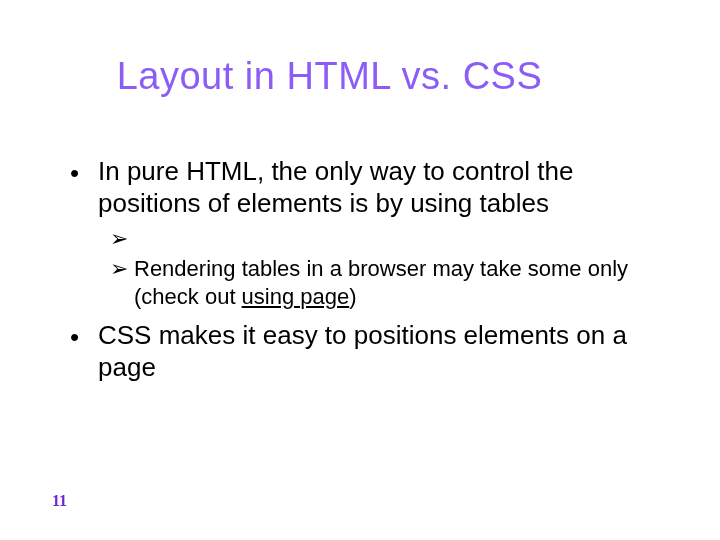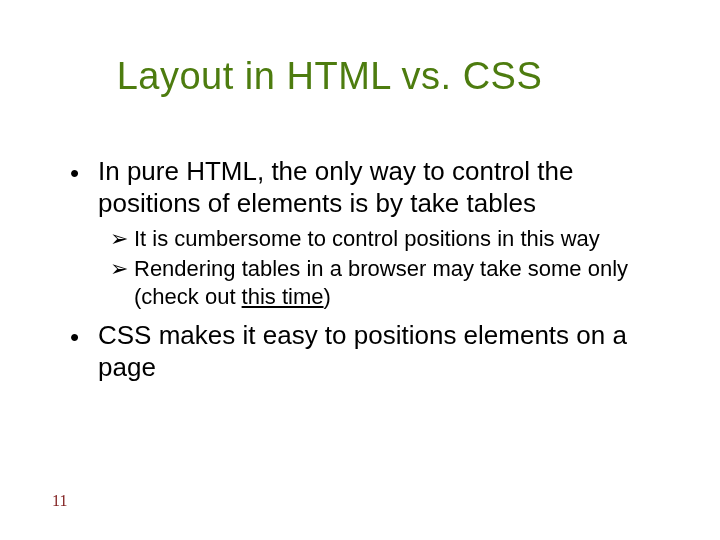--- a/index.html
+++ b/index.html
@@ -19,21 +19,21 @@
     box-sizing: border-box;
   }
   .title {
     position: absolute;
     top: 55px;
     left: 0;
     width: 659px;
     text-align: center;
     font-size: 38px;
     font-weight: 400;
-    color: #4d7c0f;
+    color: #8b5cf6;
     letter-spacing: 0.5px;
   }
   .body {
     position: absolute;
     top: 155px;
     left: 70px;
     width: 590px;
   }
   .bullet-l1 {
     display: flex;
@@ -73,45 +73,45 @@
   .link {
     text-decoration: underline;
     color: #000;
   }
   .page-number {
     position: absolute;
     left: 52px;
     bottom: 30px;
     font-size: 16px;
     font-family: "Times New Roman", serif;
-    color: #7f1d1d;
+    color: #6d28d9;
+    font-weight: bold;
   }
 </style>
 </head>
 <body>
 
 <div class="slide">
 
   <div class="title">Layout in HTML vs. CSS</div>
 
   <div class="body">
 
     <div class="bullet-l1">
       <div class="marker">•</div>
-      <div class="text">In pure HTML, the only way to control the positions of elements is by take tables</div>
+      <div class="text">In pure HTML, the only way to control the positions of elements is by using tables</div>
     </div>
 
     <div class="sub-list">
       <div class="bullet-l2">
         <div class="marker">➢</div>
-        <div class="text">It is cumbersome to control positions in this way</div>
       </div>
       <div class="bullet-l2">
         <div class="marker">➢</div>
-        <div class="text"><span>Rendering tables in a browser may take some only (check out </span><span class="link">this time</span><span>)</span></div>
+        <div class="text"><span>Rendering tables in a browser may take some only (check out </span><span class="link">using page</span><span>)</span></div>
       </div>
     </div>
 
     <div class="bullet-l1">
       <div class="marker">•</div>
       <div class="text">CSS makes it easy to positions elements on a page</div>
     </div>
 
   </div>
 

